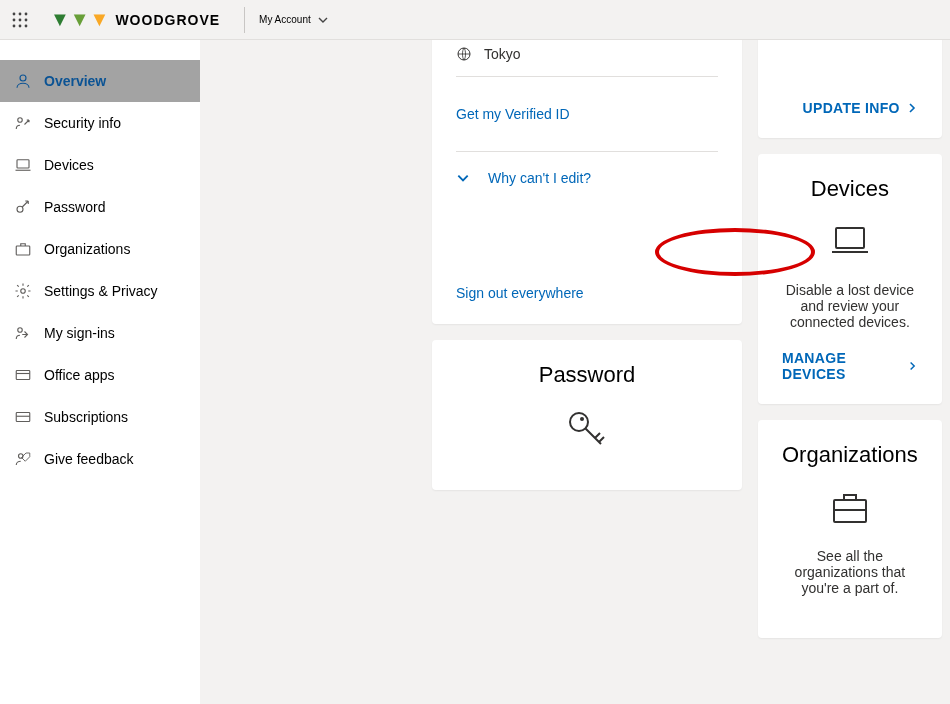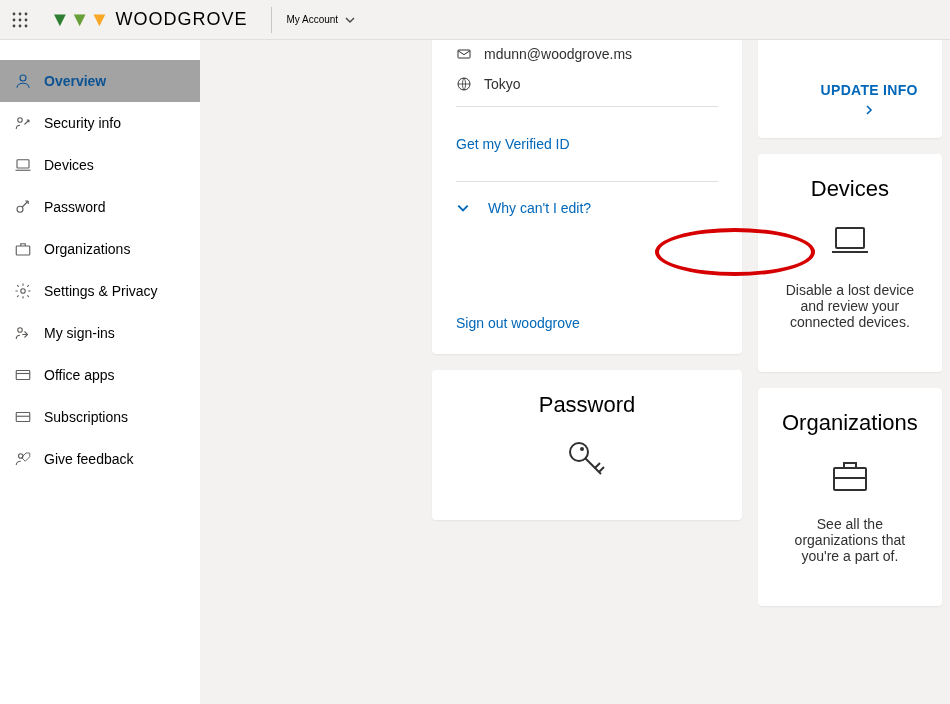--- a/index.html
+++ b/index.html
@@ -13,21 +13,21 @@
     align-items: center;
     border-bottom: 1px solid #e1dfdd;
   }
   .waffle { width: 40px; height:40px; display:flex; align-items:center; justify-content:center; cursor:pointer; }
   .waffle svg { width:16px; height:16px; }
   .logo { display:flex; align-items:center; gap:6px; padding:0 10px; height:100%;}
   .logo-mark { font-size:20px; display:flex; }
   .logo-mark .t1 { color:#2e7d32; }
   .logo-mark .t2 { color:#689f38; }
   .logo-mark .t3 { color:#f9a825; }
-  .logo-text { font-size:18px; font-weight:400; letter-spacing:1px; }
+  .logo-text { font-size:14px; font-weight:700; letter-spacing:1px; }
   .vdiv { width:1px; height:26px; background:#c8c6c4; margin:0 14px;}
   .page-title { font-size:10px; font-weight:400; display:flex; align-items:center; gap:6px; cursor:pointer;}
 
   
   .layout { display:flex; height:calc(704px - 40px); }
   .sidebar { width:200px; background:#fff; border-right:0; padding-top:20px;}
   .nav-item { display:flex; align-items:center; gap:12px; padding:12px 14px; font-size:14px; cursor:pointer;}
   .nav-item.active { background:#a3a3a3; font-weight:600; color:#0b5394;}
   .nav-item svg { width:18px; height:18px; stroke:#605e5c; fill:none; }
   .nav-item.active svg { stroke:#0b5394; }
@@ -36,21 +36,21 @@
   .col { display:flex; flex-direction:column; gap:16px; }
 
   
   .card { background:#fff; border-radius:4px; box-shadow:0 1px 2px rgba(0,0,0,.06); padding:22px 24px;}
   .card.cutoff-top { padding-top:0; margin-top:-20px; border-top-left-radius:0; border-top-right-radius:0;}
   .info-row { display:flex; align-items:center; gap:12px; margin:14px 0;}
   .info-row svg { width:16px; height:16px; stroke:#323130; fill:none;}
   .info-row span { font-size:14px; color:#323130;}
   .hr { height:1px; background:#e1dfdd; margin:14px 0;}
   .link { color:#0067b8; font-size:14px; cursor:pointer; text-decoration:none;}
-  .link.caps { font-weight:600; letter-spacing:.3px; text-transform:uppercase;flex-direction:column;}
+  .link.caps { font-weight:600; letter-spacing:.3px; text-transform:uppercase;}
   .link-row { display:flex; align-items:center; gap:18px; margin:18px 0;}
   .link-row svg{ width:14px; height:14px; stroke:#0067b8; fill:none;}
 
   .card h2 { font-size:22px; font-weight:400; text-align:center; margin-bottom:16px;}
   .card .big-icon { display:flex; justify-content:center; margin:8px 0 16px 0;}
   .card .big-icon svg { width:48px; height:48px; stroke:#323130; fill:none; stroke-width:2;}
   .card p.center { text-align:center; font-size:14px; color:#323130; margin-bottom:20px;}
 
   .card .action-row { display:flex; justify-content:center;}
   .card .action-row.right { justify-content:flex-end; }
@@ -185,45 +185,38 @@
 
   <div class="content">
 
     <div class="spacer-col"></div>
 
     <div class="col" style="width:310px; flex:0 0 310px;">
 
       <div class="card cutoff-top" style="padding-top:12px;">
         <div class="info-row">
           <svg viewBox="0 0 24 24">
-              <rect x="3" y="6" width="18" height="12" rx="1" stroke-width="1.5"></rect>
-              <path d="M3 7l9 6 9-6" stroke-width="1.5"></path>
-            </svg>
-          <span>mdunn@woodgrove.ms</span>
-        </div>
-        <div class="info-row">
-          <svg viewBox="0 0 24 24">
               <circle cx="12" cy="12" r="9" stroke-width="1.5"></circle>
               <path d="M3 12h18M12 3c3 3 3 15 0 18M12 3c-3 3-3 15 0 18" stroke-width="1.2"></path>
             </svg>
           <span>Tokyo</span>
         </div>
         <div class="hr"></div>
         <div style="margin:28px 0;">
           <a class="link">Get my Verified ID</a>
         </div>
         <div class="hr"></div>
         <div class="link-row">
           <svg viewBox="0 0 12 12">
               <path d="M2 4 L6 8 L10 4" stroke-width="1.6"></path>
             </svg>
           <span class="link">Why can't I edit?</span>
         </div>
         <div style="height:80px;"></div>
-        <a class="link">Sign out woodgrove</a>
+        <a class="link">Sign out everywhere</a>
       </div>
 
       <div class="card">
         <h2>Password</h2>
         <div class="big-icon">
           <svg viewBox="0 0 48 48">
             <circle cx="16" cy="18" r="9"></circle>
               <circle cx="19" cy="15" r="2" fill="#323130" stroke="none"></circle>
             <path d="M22 24 L38 40 M32 34 l5 -5 M36 38 l5 -5"></path>
           </svg>
@@ -246,20 +239,28 @@
 
       <div class="card">
         <h2>Devices</h2>
         <div class="big-icon">
           <svg viewBox="0 0 48 48">
             <rect x="10" y="10" width="28" height="20" rx="1"></rect>
               <path d="M6 34h36"></path>
           </svg>
         </div>
         <p class="center">Disable a lost device and review your connected devices.</p>
+        <div class="action-row">
+          <a class="link caps">
+            <span>MANAGE DEVICES</span>
+            <svg width="12" height="12" viewBox="0 0 12 12">
+                <path d="M4 2 L8 6 L4 10" stroke="#0067b8" fill="none" stroke-width="1.6"></path>
+              </svg>
+          </a>
+        </div>
       </div>
 
       <div class="card">
         <h2>Organizations</h2>
         <div class="big-icon">
           <svg viewBox="0 0 48 48">
             <rect x="8" y="16" width="32" height="22" rx="1"></rect>
               <path d="M18 16v-5h12v5"></path>
               <path d="M8 26h32"></path>
           </svg>

